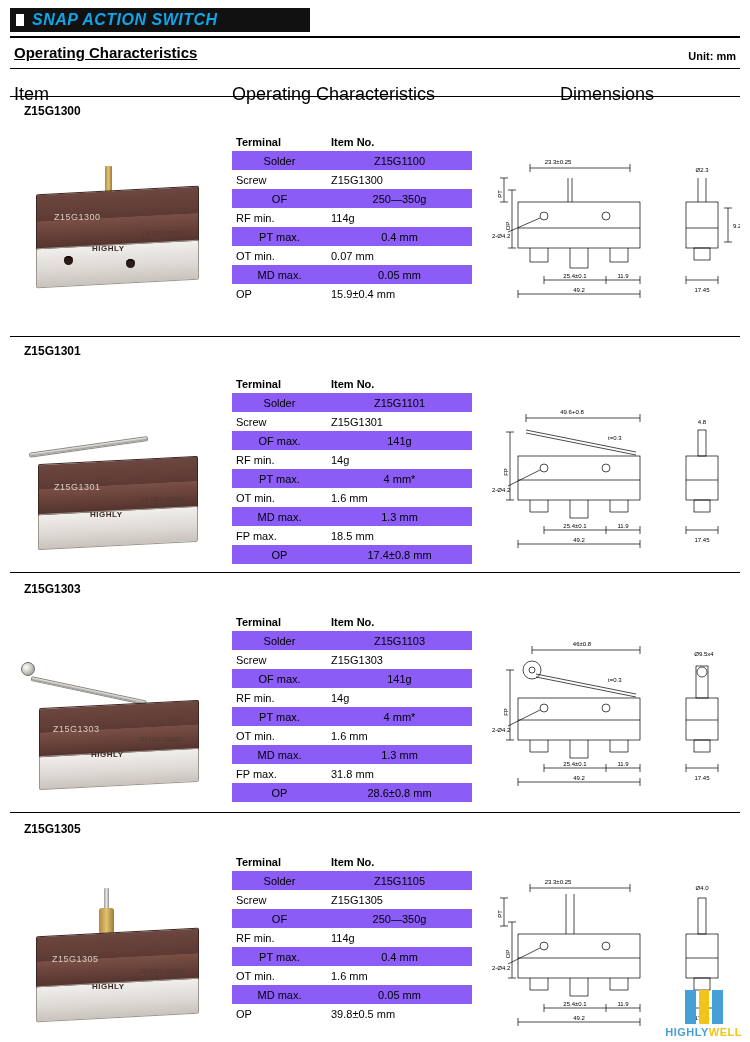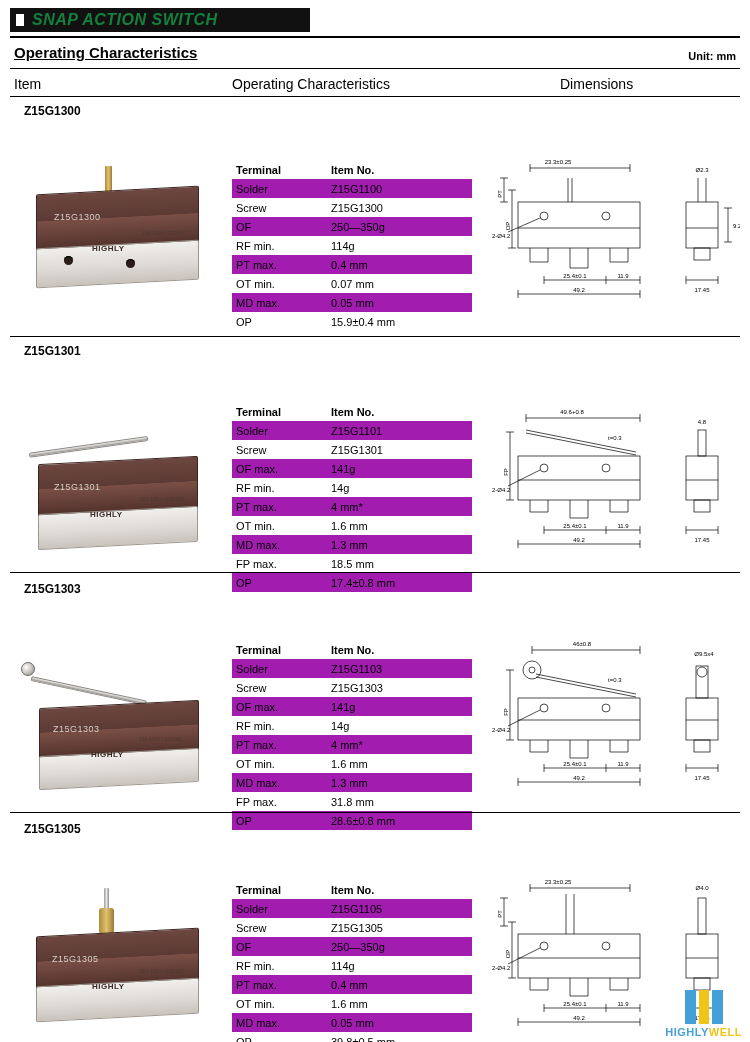--- a/index.html
+++ b/index.html
@@ -9,21 +9,21 @@
     font-family:"Liberation Sans", sans-serif;
     color:#000; background:#fff;
     position:relative;
     overflow:hidden;
   }
   .page { position:relative; width:750px; height:1042px; }
 
   
   .title-bar {
     position:absolute; left:10px; top:8px; width:300px; height:24px;
-    background:#111; color:#15803d;
+    background:#111; color:#0ea5e9;
     display:flex; align-items:center;
   }
   .title-bar .sq {
     width:8px; height:12px; background:#fff; margin-left:6px; margin-right:8px;
   }
   .title-bar .txt {
     font-size:16px; font-weight:bold; font-style:italic; letter-spacing:.5px;
   }
   .rule-top {
     position:absolute; left:10px; top:36px; width:730px; height:2px; background:#000;
@@ -33,46 +33,45 @@
     font-size:15px; font-weight:bold; text-decoration:underline;
   }
   .unit {
     position:absolute; right:14px; top:50px;
     font-size:11px; font-weight:bold;
   }
   .rule-second {
     position:absolute; left:10px; top:68px; width:730px; height:1px; background:#000;
   }
   .col-head {
-    position:absolute; top:76px; font-size:14px;
+    position:absolute; top:84px; font-size:18px;
   }
   .col-head.item { left:14px; }
   .col-head.oc { left:232px; }
   .col-head.dim { left:560px;text-align:center; }
   .rule-third {
     position:absolute; left:10px; top:96px; width:730px; height:1px; background:#000;
   }
 
   
   .block { position:absolute; left:0; width:750px; }
   .block-sep { position:absolute; left:10px; width:730px; height:1px; background:#000; }
   .model-name {
     position:absolute; left:24px; font-size:12px; font-weight:bold;
   }
 
   
   .spec {
     position:absolute; width:240px;
     border-collapse:collapse;
     font-size:11px;
-    margin-top:28px;
   }
   .spec td { padding:2px 4px; height:19px; vertical-align:middle; }
   .spec td.k { width:95px; }
-  .spec tr.alt td { background:#a21caf; }
+  .spec tr.alt td { background:#8b5cf6;text-align:center; }
   .spec tr.hd td { font-weight:bold; background:#fff; }
 
   
   .photo { position:absolute; }
   .sw-body {
     position:absolute;
     background:linear-gradient(180deg,#6d4740 0%, #5c3a33 45%, #7a4f45 46%, #4e2f2a 100%);
     border:1px solid #3a2420;
     border-radius:2px;
   }

